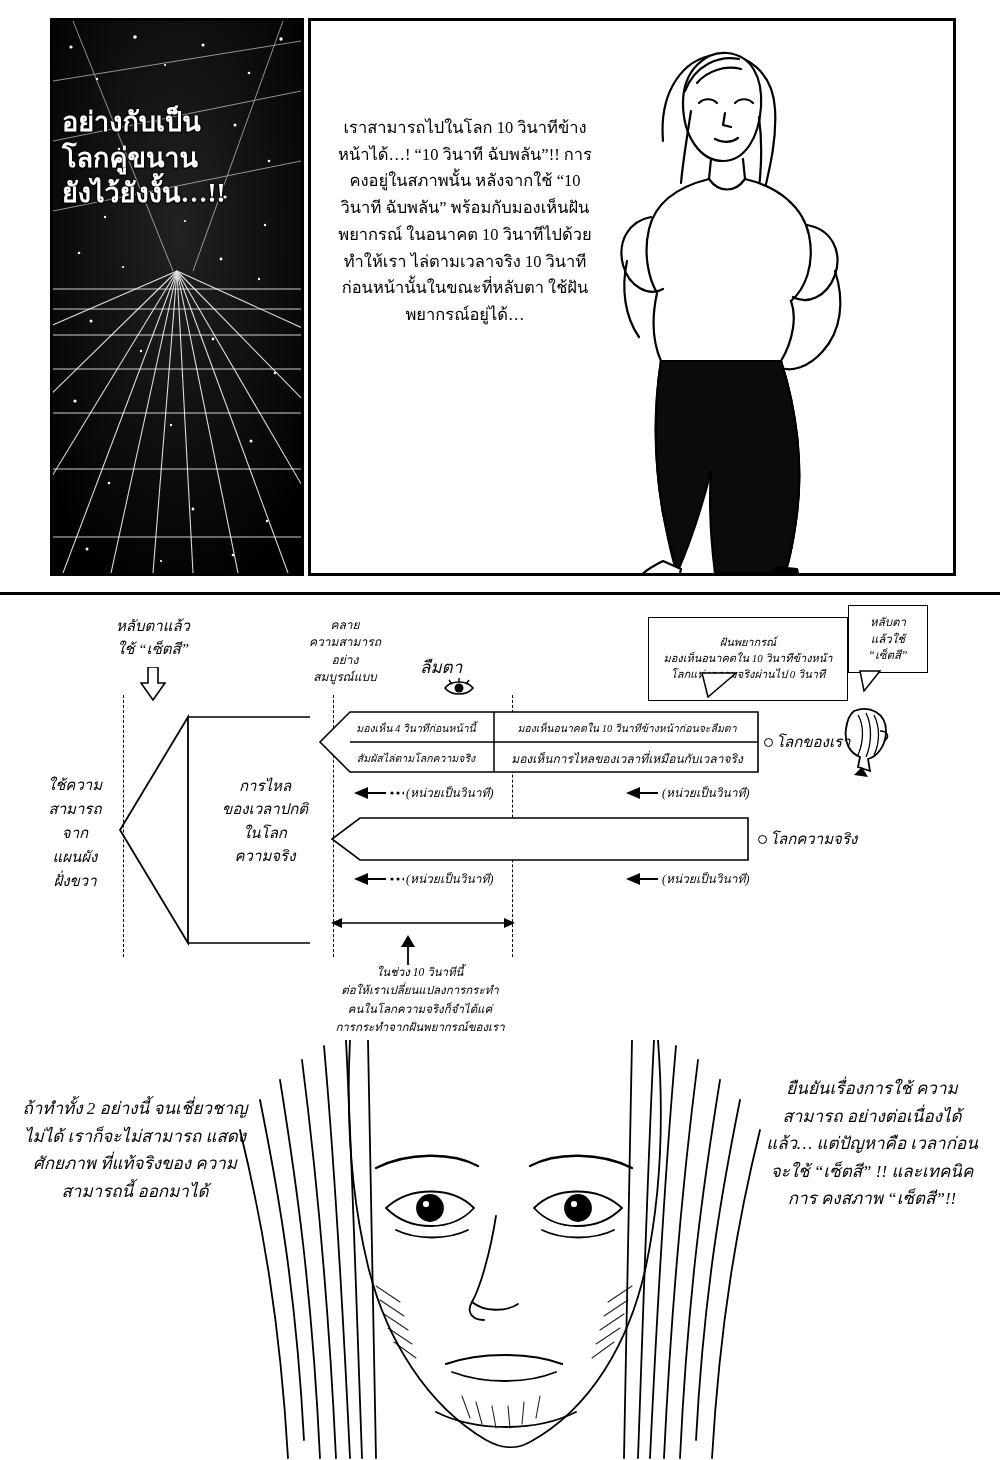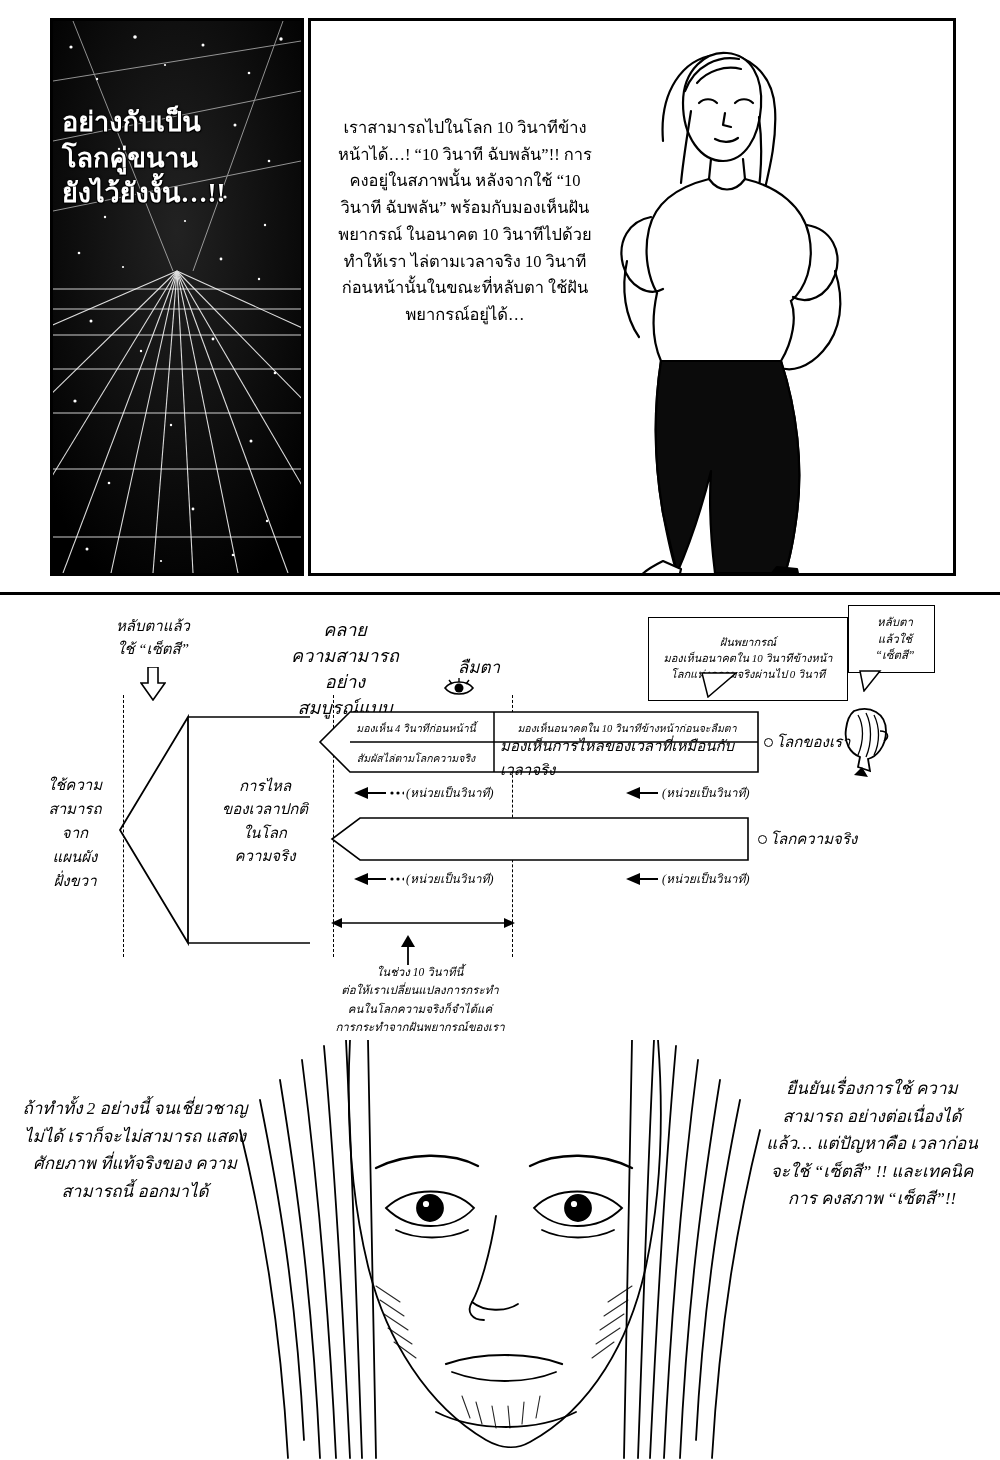--- a/index.html
+++ b/index.html
@@ -17,21 +17,21 @@
 
   .narr-left{position:absolute;left:330px;top:115px;width:270px;text-align:center;font-family:"Liberation Serif",serif;font-size:16.5px;line-height:1.62;}
   .narr-right{position:absolute;left:752px;top:140px;width:222px;text-align:center;font-family:"Liberation Serif",serif;font-size:16.5px;line-height:1.62;font-style:italic;}
 
   
   .panel-mid{position:absolute;left:0;top:592px;width:1000px;height:868px;border-top:3px solid #000;}
   .lbl{position:absolute;font-family:"Liberation Serif",serif;font-style:italic;}
 
   .vline{position:absolute;width:0;border-left:1px dashed #000;}
 
-  .callout{position:absolute;border:1.5px solid #000;background:#fff;font-family:"Liberation Serif",serif;font-style:italic;text-align:center;padding-left:7px;}
+  .callout{position:absolute;border:1.5px solid #000;background:#fff;font-family:"Liberation Serif",serif;font-style:italic;text-align:center;}
 
   .bullet{position:absolute;width:7px;height:7px;border:1.5px solid #000;border-radius:50%;background:#fff;}
 
   
   .bottom-left{position:absolute;left:20px;top:1095px;width:230px;text-align:center;font-family:"Liberation Serif",serif;font-size:17px;line-height:1.62;font-style:italic;}
   .bottom-right{position:absolute;left:760px;top:1075px;width:224px;text-align:center;font-family:"Liberation Serif",serif;font-size:17px;line-height:1.62;font-style:italic;}
 
   .face{position:absolute;left:200px;top:1040px;width:600px;height:420px;}
 </style>
 </head>
@@ -176,26 +176,26 @@
   </div>
 
   <div class="panel-mid">
 
     <div class="lbl" style="left:78px;top:20px;width:150px;text-align:center;font-size:15px;line-height:1.5;white-space:pre-line;">หลับตาแล้ว
 ใช้ “เซ็ตสี”</div>
     <svg style="position:absolute;left:140px;top:72px;" width="26" height="34" viewBox="0 0 26 34">
       <path d="M8 0 H18 V16 H25 L13 33 L1 16 H8 Z" fill="#fff" stroke="#000" stroke-width="1.6"></path>
     </svg>
 
-    <div class="lbl" style="left:290px;top:22px;width:110px;text-align:center;font-size:18px;line-height:1.45;white-space:pre-line;">คลาย
+    <div class="lbl" style="left:290px;top:22px;width:110px;text-align:center;font-size:12px;line-height:1.45;white-space:pre-line;">คลาย
 ความสามารถ
 อย่าง
 สมบูรณ์แบบ</div>
 
-    <div class="lbl" style="left:420px;top:58px;width:80px;text-align:right;font-size:17px;">ลืมตา</div>
+    <div class="lbl" style="left:420px;top:58px;width:80px;text-align:left;font-size:17px;">ลืมตา</div>
     <svg style="position:absolute;left:443px;top:82px;" width="32" height="22" viewBox="0 0 32 22">
       <path d="M2 11 C8 3 24 3 30 11 C24 19 8 19 2 11 Z" fill="#fff" stroke="#000" stroke-width="1.6"></path>
       <circle cx="16" cy="11" r="4.5" fill="#000"></circle>
       <path d="M6 3 L9 7 M16 1 L16 5 M26 3 L23 7" stroke="#000" stroke-width="1.4"></path>
     </svg>
 
     <div class="callout" style="left:648px;top:22px;width:190px;height:56px;font-size:11px;line-height:1.45;white-space:pre-line;display:flex;align-items:center;justify-content:center;padding:13px 4px;">ฝันพยากรณ์
 มองเห็นอนาคตใน 10 วินาทีข้างหน้า
 โลกแห่งความจริงผ่านไป 0 วินาที</div>
     <svg style="position:absolute;left:700px;top:77px;" width="40" height="26" viewBox="0 0 40 26">
@@ -241,21 +241,21 @@
 
     <svg style="position:absolute;left:318px;top:116px;" width="442" height="62" viewBox="0 0 442 62">
       <path d="M32 1 L440 1 L440 61 L32 61 L2 31 Z" fill="#fff" stroke="#000" stroke-width="1.6"></path>
       <line x1="32" y1="31" x2="440" y2="31" stroke="#000" stroke-width="1.5"></line>
       <line x1="176" y1="1" x2="176" y2="31" stroke="#000" stroke-width="1.5"></line>
       <line x1="176" y1="31" x2="176" y2="61" stroke="#000" stroke-width="1.5"></line>
     </svg>
     <div class="lbl" style="left:336px;top:122px;width:160px;height:22px;display:flex;align-items:center;justify-content:center;font-size:10.5px;">มองเห็น 4 วินาทีก่อนหน้านี้</div>
     <div class="lbl" style="left:500px;top:122px;width:254px;height:22px;display:flex;align-items:center;justify-content:center;font-size:10.5px;">มองเห็นอนาคตใน 10 วินาทีข้างหน้าก่อนจะลืมตา</div>
     <div class="lbl" style="left:336px;top:152px;width:160px;height:22px;display:flex;align-items:center;justify-content:center;font-size:10.5px;">สัมผัสไล่ตามโลกความจริง</div>
-    <div class="lbl" style="left:500px;top:152px;width:254px;height:22px;display:flex;align-items:center;justify-content:center;font-size:15px;">มองเห็นการไหลของเวลาที่เหมือนกับเวลาจริง</div>
+    <div class="lbl" style="left:500px;top:152px;width:254px;height:22px;display:flex;align-items:center;justify-content:center;font-size:12px;">มองเห็นการไหลของเวลาที่เหมือนกับเวลาจริง</div>
 
     <div class="bullet" style="left:764px;top:143px;"></div>
     <div class="lbl" style="left:776px;top:135px;font-size:15px;">โลกของเรา</div>
 
     <svg style="position:absolute;left:352px;top:190px;" width="52" height="16" viewBox="0 0 52 16">
       <path d="M2 8 L16 2 L16 14 Z" fill="#000"></path>
         <line x1="16" y1="8" x2="34" y2="8" stroke="#000" stroke-width="2"></line>
       <circle cx="40" cy="8" r="1.6" fill="#000"></circle>
         <circle cx="46" cy="8" r="1.6" fill="#000"></circle>
         <circle cx="52" cy="8" r="1.6" fill="#000"></circle>

